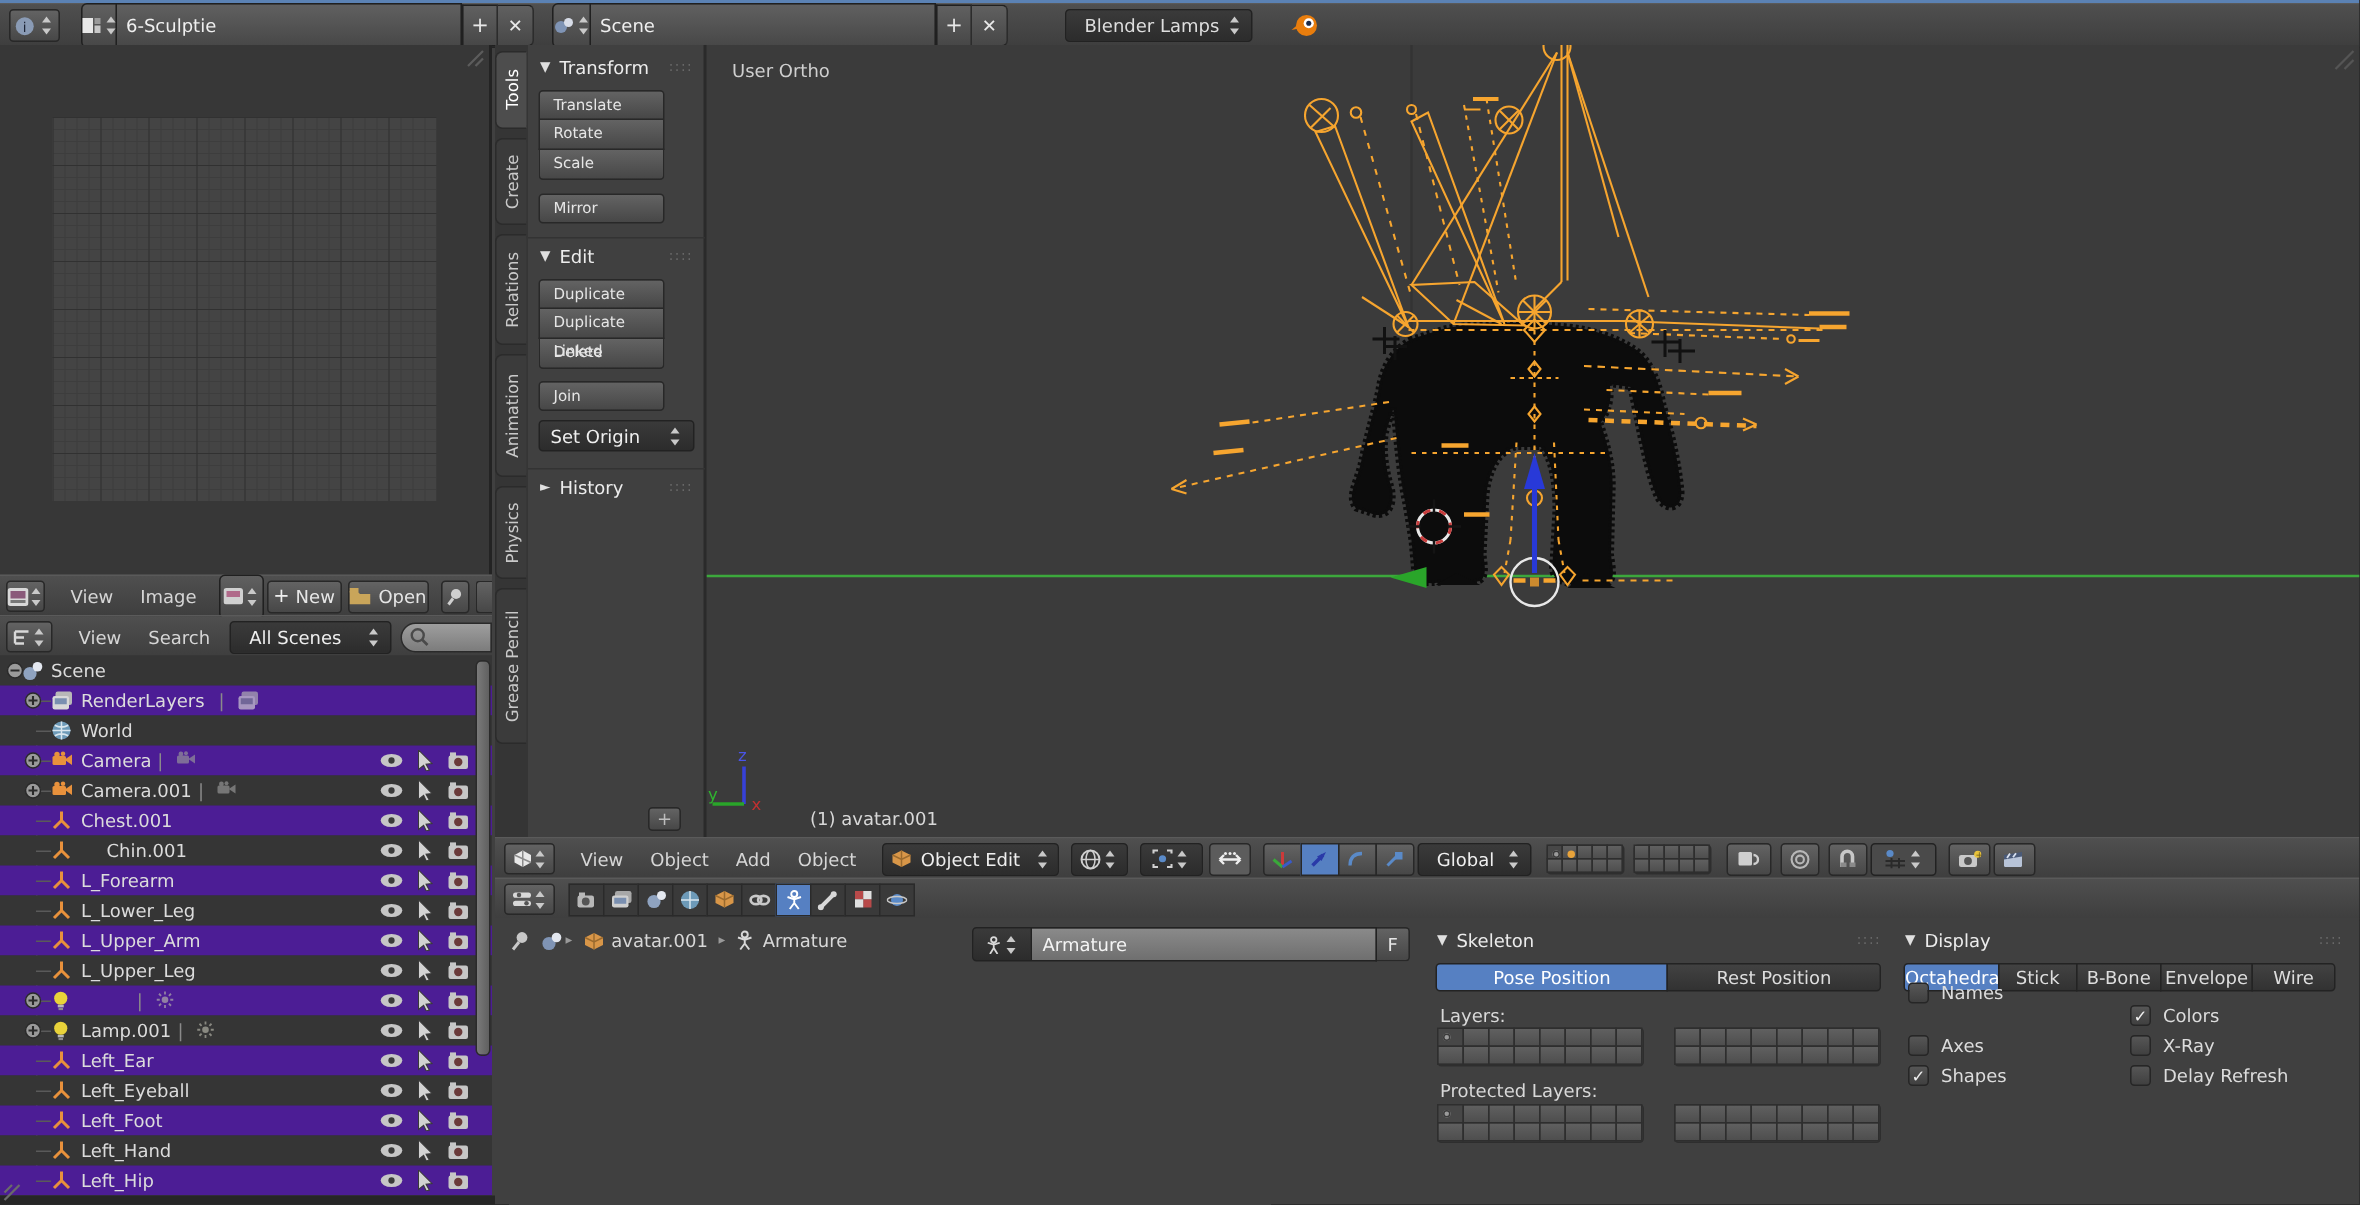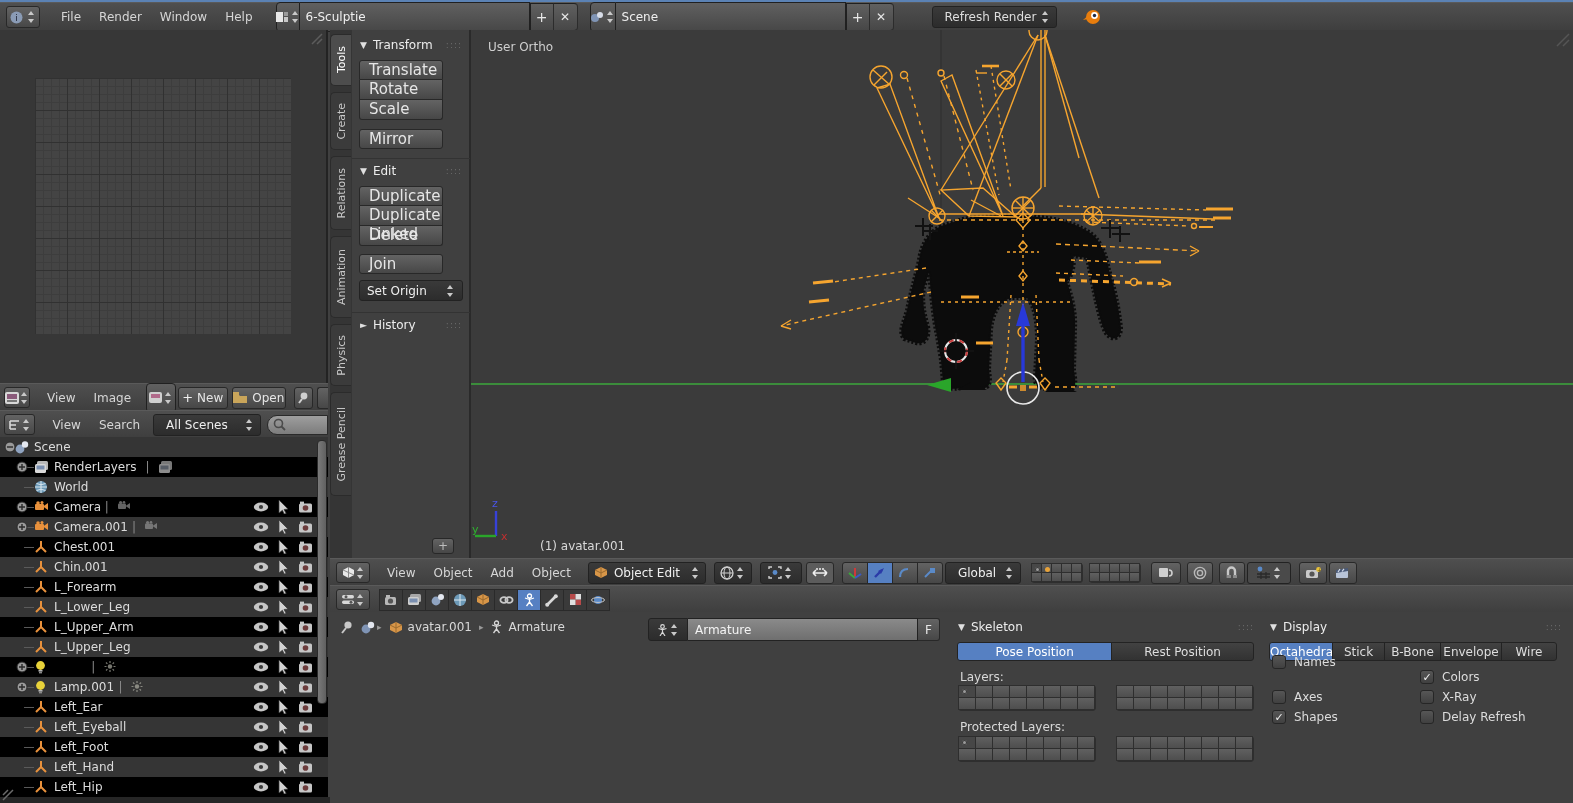--- a/index.html
+++ b/index.html
@@ -8,35 +8,35 @@
         background:#404040;-webkit-font-smoothing:antialiased;}
   .abs{position:absolute;}
   .hdr{background:linear-gradient(#4f4f4f,#3e3e3e);border-top:1px solid #5a5a5a;border-bottom:1px solid #232323;}
   .menu-label{color:#d6d6d6;padding:0 9px;line-height:26px;display:inline-block;cursor:default;}
   .btn{background:linear-gradient(#636363,#474747);border:1px solid #282828;border-radius:3px;
        color:#e6e6e6;text-align:center;cursor:default;box-sizing:border-box;}
   .btn-dark{background:linear-gradient(#3a3a3a,#2c2c2c);border:1px solid #222;border-radius:3px;color:#dcdcdc;box-sizing:border-box;}
   .group .tool-btn{border-radius:0;border-top-width:0;}
   .group .tool-btn:first-child{border-radius:3px 3px 0 0;border-top-width:1px;}
   .group .tool-btn:last-child{border-radius:0 0 3px 3px;}
-  .tool-btn{display:block;width:84px;height:20px;line-height:19px;text-align:left;padding:0 9px;font-size:15px;}
+  .tool-btn{display:block;width:84px;height:20px;line-height:19px;text-align:left;padding:0 9px;font-size:10px;}
   .updn{display:inline-block;width:9px;height:12px;position:relative;margin-left:4px;flex:0 0 auto;}
   .updn::before,.updn::after{content:"";position:absolute;left:1px;border-left:3.5px solid transparent;border-right:3.5px solid transparent;}
   .updn::before{top:0;border-bottom:4px solid #c9c9c9;}
   .updn::after{bottom:0;border-top:4px solid #c9c9c9;}
   .panel-hdr{color:#ececec;font-size:12px;display:flex;align-items:center;}
   .panel-hdr .tri{font-size:9px;margin-right:6px;color:#e0e0e0;}
   .grip-dots{margin-left:auto;color:#6a6a6a;font-size:9px;letter-spacing:1px;}
   .vtab{position:absolute;left:0;width:21px;background:#3b3b3b;border:1px solid #2b2b2b;border-right:none;
         border-radius:5px 0 0 5px;color:#c9c9c9;display:flex;align-items:center;justify-content:center;box-sizing:border-box;}
   .vtab span{writing-mode:vertical-rl;transform:rotate(180deg);font-size:11px;white-space:nowrap;}
   .vtab.active{background:#4d4d4d;color:#fff;}
   .ol-row{position:absolute;left:0;width:328px;height:20px;line-height:20px;}
   .ol-row.odd{background:#353535;}
-  .ol-row.even{background:#000000;}
+  .ol-row.even{background:#4c1d95;}
   .ol-label{position:absolute;color:#dcdcdc;font-size:12px;top:0;}
   .tgl{position:absolute;top:2px;width:18px;height:16px;display:flex;align-items:center;justify-content:center;}
   .cellgrid{display:grid;grid-auto-flow:row;}
   .lcell{background:linear-gradient(#606060,#4e4e4e);border:1px solid #2e2e2e;margin:-1px 0 0 -1px;position:relative;}
   .lcell.dot::after{content:"";position:absolute;left:3px;top:3px;width:5px;height:5px;border-radius:50%;
         background:#9a9a9a;box-shadow:inset 0 0 0 1px #3a3a3a;}
   .lcell.dot{background:#474747;}
   .lcell.odot::after{content:"";position:absolute;left:3px;top:3px;width:5px;height:5px;border-radius:50%;background:#e8a33a;}
   .cb{display:inline-block;width:14px;height:14px;border-radius:3px;background:linear-gradient(#565656,#404040);
       border:1px solid #262626;vertical-align:middle;text-align:center;line-height:13px;font-size:11px;color:#f0f0f0;box-sizing:border-box;}
@@ -66,26 +66,20 @@
   <div class="abs hdr" style="left:0;top:2px;width:1573px;height:28px;display:flex;align-items:center;">
     <div class="btn" style="width:34px;height:22px;margin-left:6px;display:flex;align-items:center;justify-content:center;">
       <span>
         <svg width="13" height="13">
             <circle cx="6.5" cy="6.5" r="6" fill="#8a9bb5"></circle>
             <text x="6.5" y="10" text-anchor="middle" font-size="9" fill="#1c2333" font-family="DejaVu Sans">i</text>
           </svg>
       </span>
         <span class="updn"></span>
     </div>
-    <div id="top-menus" style="display:flex;margin-left:12px;">
-        <span class="menu-label">File</span>
-        <span class="menu-label">Render</span>
-        <span class="menu-label">Window</span>
-        <span class="menu-label">Help</span>
-      </div>
 
     <div class="idblock" style="margin-left:14px;width:24px;justify-content:center;border-radius:4px 0 0 4px;">
       <span>
           <svg width="14" height="12">
             <rect x="1" y="1" width="7" height="10" fill="#e8e8e8"></rect>
             <rect x="9" y="1" width="4" height="4" fill="#9a9a9a"></rect>
             <rect x="9" y="6" width="4" height="5" fill="#c8c8c8"></rect>
           </svg>
         </span>
       <span class="updn" style="margin-left:2px;"></span>
@@ -113,21 +107,21 @@
       <span class="fieldtxt">Scene</span>
     </div>
     <div class="idblock idseg" style="width:24px;justify-content:center;border-radius:0;">
         <span style="color:#e8e8e8;font-size:14px;">+</span>
       </div>
     <div class="idblock idseg" style="width:24px;justify-content:center;border-radius:0 4px 4px 0;border-left:none;">
         <span style="color:#e8e8e8;">✕</span>
       </div>
 
     <div class="btn-dark" style="margin-left:38px;width:125px;height:22px;display:flex;align-items:center;padding:0 6px;">
-      <span class="fieldtxt" style="color:#dedede;">Refresh Render</span>
+      <span class="fieldtxt" style="color:#dedede;">Blender Lamps</span>
       <span class="updn"></span>
     </div>
 
     <span style="margin-left:24px;">
       <svg width="22" height="18" viewBox="0 0 22 18">
           <circle cx="12" cy="9" r="7" fill="#e87d0d"></circle>
           <circle cx="13.5" cy="7.5" r="3.4" fill="#ffffff"></circle>
           <circle cx="13.5" cy="7.5" r="1.7" fill="#1b2a4a"></circle>
           <path d="M2 12 L9 6 L7 11 Z" fill="#e87d0d"></path>
         </svg>
@@ -389,21 +383,21 @@
           </svg>
         </span>
       </div>
       <div class="ol-row odd" style="top: 120px;">
         <div class="abs" style="left: 24px; top: 10px; width: 10px; height: 1px; background: rgb(90, 90, 90);"></div>
         <span style="display: inline-flex; align-items: center; position: absolute; left: 34px; top: 3px;">
           <svg width="14" height="13">
             <path d="M7 7 L7 1 M7 7 L2 12 M7 7 L12 12" stroke="#e8913c" stroke-width="2" fill="none"></path>
           </svg>
         </span>
-        <span class="ol-label" style="left: 54px;">Chin.001</span>
+        <span class="ol-label" style="left: 71px;">Chin.001</span>
         <span class="tgl" style="display: inline-flex; align-items: center; left: 252px;">
           <svg width="16" height="10">
             <ellipse cx="8" cy="5" rx="7.2" ry="4.4" fill="#c6c6c6"></ellipse>
             <circle cx="8" cy="5" r="2.1" fill="#3a3a3a"></circle>
           </svg>
         </span>
         <span class="tgl" style="display: inline-flex; align-items: center; left: 274px;">
           <svg width="11" height="14">
             <path d="M1 0 L10 9 L6 9.5 L8.2 13.4 L6.2 14 L4.4 10.2 L1 13 Z" fill="#d2d2d2" stroke="#3a3a3a" stroke-width="0.7"></path>
           </svg>

